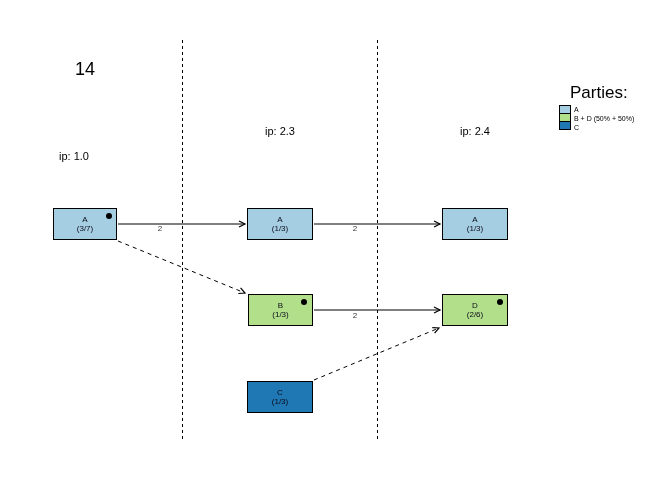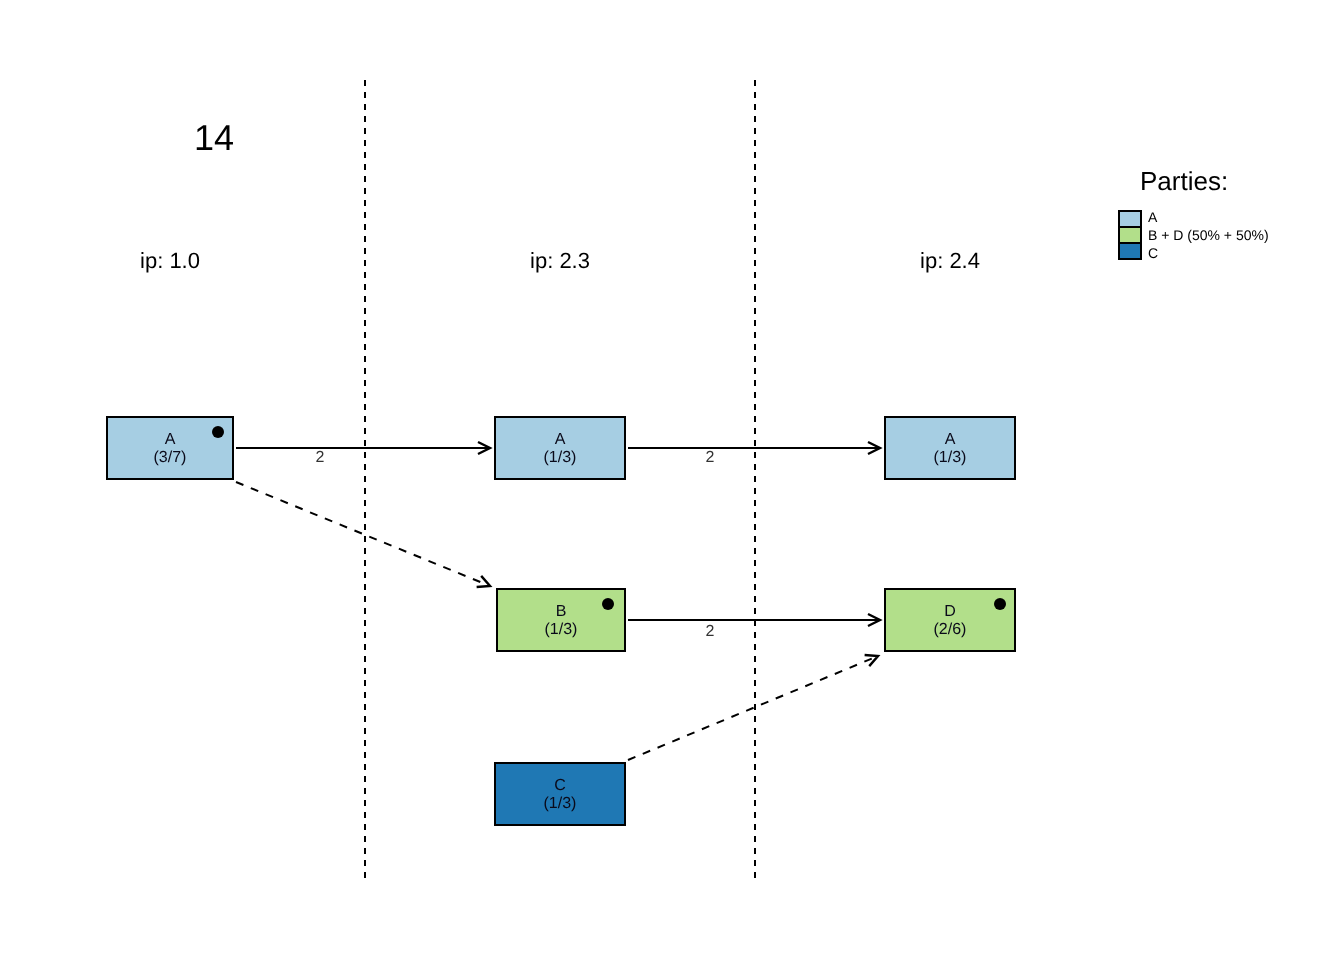--- a/index.html
+++ b/index.html
@@ -1,38 +1,38 @@
 <!DOCTYPE html>
 <html><head>
 <meta charset="utf-8">
 <style>
   html,body{margin:0;padding:0;background:#fff;}
   .canvas{position:relative;width:672px;height:480px;background:#ffffff;
           font-family:"Liberation Sans",sans-serif;overflow:hidden;}
-  .time-label{position:absolute;top:59px;font-size:18px;color:#000;text-align:right;}
+  .time-label{position:absolute;top:59px;font-size:18px;color:#000;text-align:center;}
   .ip-label{position:absolute;top:125px;font-size:11px;color:#000;text-align:center;}
   .overlay{position:absolute;left:0;top:0;width:672px;height:480px;pointer-events:none;}
   .node{position:absolute;height:32px;border:1.5px solid #000;box-sizing:border-box;
         display:flex;flex-direction:column;align-items:center;justify-content:center;
         font-size:8px;line-height:9px;color:#0a0a1a;text-align:center;}
   .dot{position:absolute;top:4px;width:6px;height:6px;border-radius:50%;background:#000;}
   .edge-label{position:absolute;width:20px;font-size:8px;color:#333;text-align:center;}
-  .legend-title{position:absolute;left:570px;top:83px;font-size:13px;color:#000;}
+  .legend-title{position:absolute;left:570px;top:83px;font-size:17px;color:#000;}
   .legend-swatches{position:absolute;left:559px;top:106px;}
   .swatch{width:12px;height:9px;border:1px solid #000;box-sizing:border-box;margin-top:-1px;}
   .legend-item{position:absolute;left:574px;font-size:7px;line-height:7px;color:#000;white-space:nowrap;}
 </style>
 </head>
 <body>
 
 <div class="canvas">
 
   <div class="time-label" style="left:53px;width:64px;">14</div>
 
-  <div class="ip-label" style="left:53px;width:64px;">ip: 1.0</div>
+  <div class="ip-label" style="left:42px;width:64px;margin-top:25px;">ip: 1.0</div>
   <div class="ip-label" style="left:247px;width:66px;">ip: 2.3</div>
   <div class="ip-label" style="left:442px;width:66px;">ip: 2.4</div>
 
   <svg class="overlay" width="672" height="480" viewBox="0 0 672 480">
     <defs>
       <marker id="arr" markerWidth="9" markerHeight="9" refX="7" refY="4" orient="auto">
         <path d="M1,1 L7,4 L1,7" fill="none" stroke="#000" stroke-width="1.2"></path>
       </marker>
     </defs>
     <line x1="182.5" y1="40" x2="182.5" y2="440" stroke="#000" stroke-width="1" stroke-dasharray="3,3"></line>

